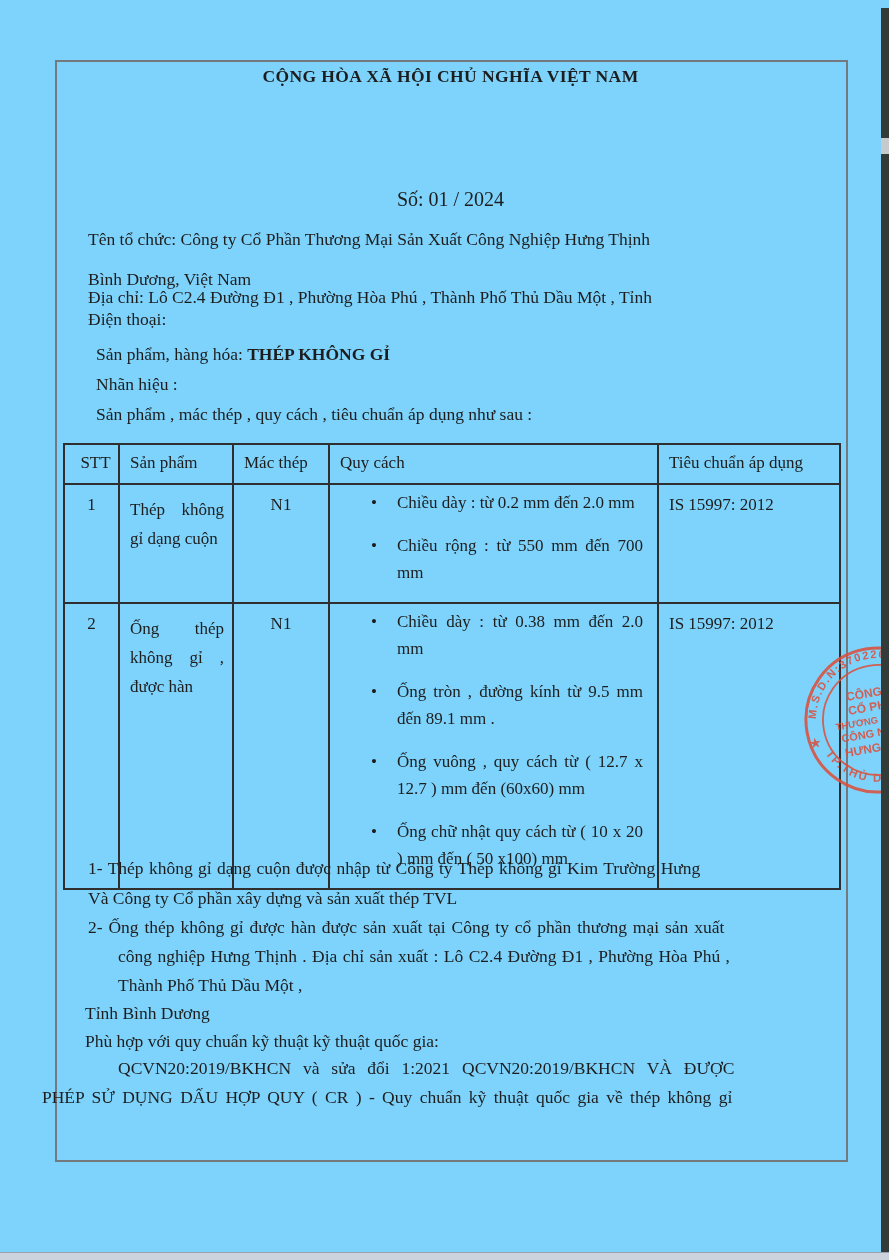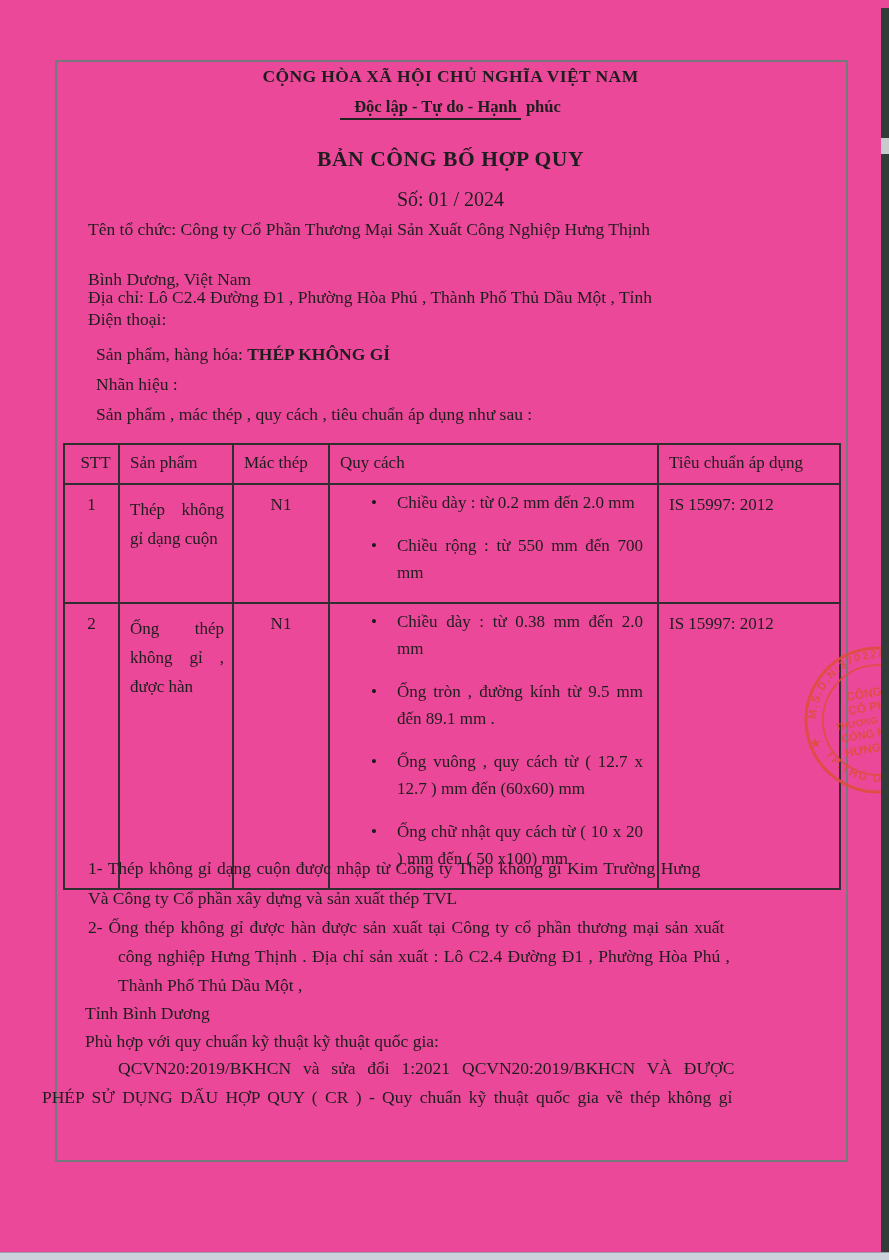--- a/index.html
+++ b/index.html
@@ -1,37 +1,37 @@
 <!DOCTYPE html>
 <html><head>
 <meta charset="utf-8">
 <style>
   html,body { margin:0; padding:0; background:#ffffff; }
   .page {
     position:relative; width:889px; height:1260px; overflow:hidden;
-    background:#ec4899; color:#1d1d1d;
+    background:#7dd3fc; color:#1d1d1d;
     font-family:"Liberation Serif", serif;
   }
   
   .edge-strip { position:absolute; left:881px; top:8px; width:8px; height:1252px; background:#343c3a; }
   .edge-notch { position:absolute; left:881px; top:138px; width:8px; height:16px; background:#c7cacc; }
   .bottom-band { position:absolute; left:0; top:1252px; width:889px; height:8px; background:#cdd3dc; border-top:1px solid #9aa1ae; }
 
   .frame { position:absolute; left:55px; top:60px; width:789px; height:1098px; border:2px solid #74797d; }
 
   .center-line { position:absolute; left:55px; width:791px; text-align:center; white-space:nowrap; }
   .nat-title { top:66px; font-size:17.5px; font-weight:bold; letter-spacing:.4px; }
   .motto { top:97px; font-size:16.5px; font-weight:bold; }
   .motto .u { border-bottom:2px solid #222; padding:0 4px 2px 14px; }
   .motto .tail { margin-left:5px; }
   .doc-title { top:147px; font-size:21.5px; font-weight:bold; letter-spacing:.6px; }
   .doc-number { top:188px; font-size:20px; }
 
   .tline { position:absolute; white-space:nowrap; font-size:17.5px; }
-  .i1 { left:88px;  top:219px; }
+  .i1 { left:88px;  top:229px; }
   .i2 { left:88px;  top:249px;margin-top:38px; }
   .i3 { left:88px;  top:269px; }
   .i4 { left:88px;  top:309px; }
   .i5 { left:96px;  top:344px; }
   .i6 { left:96px;  top:374px; }
   .i7 { left:96px;  top:404px; }
   .bold { font-weight:bold; }
 
   table.spec {
     position:absolute; left:63px; top:443px; width:776px;
@@ -75,22 +75,20 @@
   .stamp text { font-family:"Liberation Sans", sans-serif; font-weight:bold; }
 </style>
 </head>
 <body>
 
 <div class="page">
 
   <div class="frame"></div>
 
   <div class="center-line nat-title">CỘNG HÒA XÃ HỘI CHỦ NGHĨA VIỆT NAM</div>
-  <div class="center-line motto"><span class="u">Độc lập - Tự do - Hạnh</span><span class="tail">phúc</span></div>
-  <div class="center-line doc-title">BẢN CÔNG BỐ HỢP QUY</div>
   <div class="center-line doc-number">Số: 01 / 2024</div>
 
   <div class="tline i1">Tên tổ chức: Công ty Cổ Phần Thương Mại Sản Xuất Công Nghiệp Hưng Thịnh</div>
   <div class="tline i2">Địa chỉ: Lô C2.4 Đường Đ1 , Phường Hòa Phú , Thành Phố Thủ Dầu Một , Tỉnh</div>
   <div class="tline i3">Bình Dương, Việt Nam</div>
   <div class="tline i4">Điện thoại:</div>
   <div class="tline i5"><span>Sản phẩm, hàng hóa: </span><span class="bold">THÉP KHÔNG GỈ</span></div>
   <div class="tline i6">Nhãn hiệu :</div>
   <div class="tline i7">Sản phẩm , mác thép , quy cách , tiêu chuẩn áp dụng như sau :</div>
 

